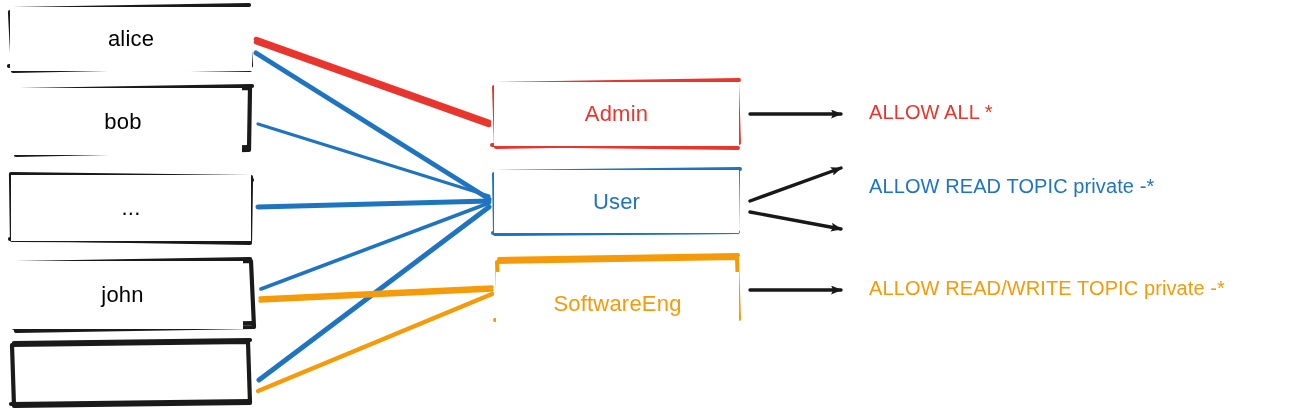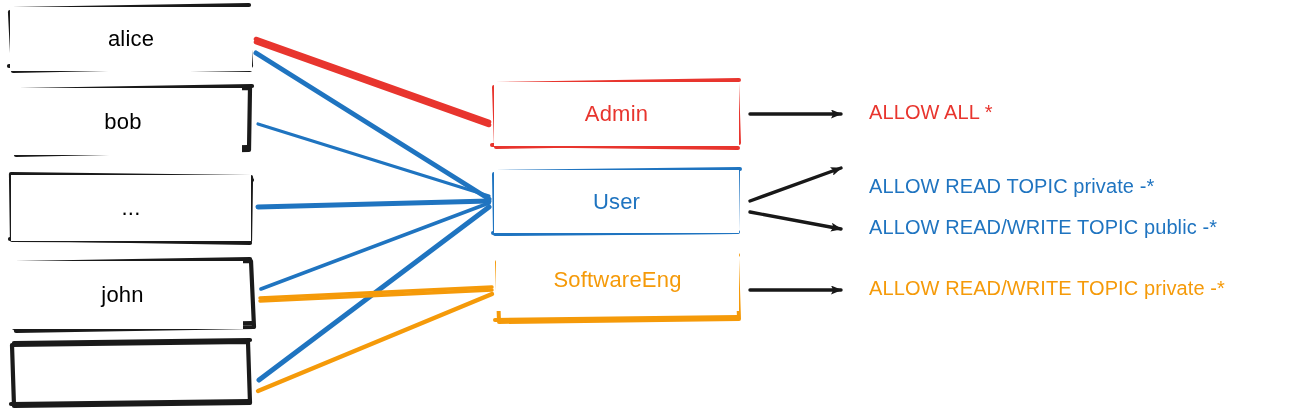--- a/index.html
+++ b/index.html
@@ -147,30 +147,27 @@
   <div class="node" style="left:2px;top:261px;width:241px;height:68px;">
     <span class="node-label">john</span>
   </div>
 
   <div class="node" style="left:494px;top:82px;width:245px;height:64px;color:#e8352e;">
     <span class="node-label">Admin</span>
   </div>
   <div class="node" style="left:494px;top:170px;width:245px;height:63px;color:#1f74c0;">
     <span class="node-label">User</span>
   </div>
-  <div class="node" style="left:496px;top:248px;width:243px;height:63px;color:#f59a09;">
+  <div class="node" style="left:496px;top:272px;width:243px;height:63px;color:#f59a09;">
     <span class="node-label">SoftwareEng</span>
   </div>
 
   <div class="perm" style="left:869px;top:101px;color:#e8352e;">
     <span>ALLOW ALL *</span>
   </div>
   <div class="perm" style="left:869px;top:155px;color:#1f74c0;margin-top:20px;">
     <span>ALLOW READ TOPIC private -*</span>
   </div>
-  <div class="perm" style="left:869px;top:216px;color:#1f74c0;">
-    <span>ALLOW READ/WRITE TOPIC public -*</span>
-  </div>
   <div class="perm" style="left:869px;top:277px;color:#f59a09;">
     <span>ALLOW READ/WRITE TOPIC private -*</span>
   </div>
 
 </div>
 
 </body></html>

